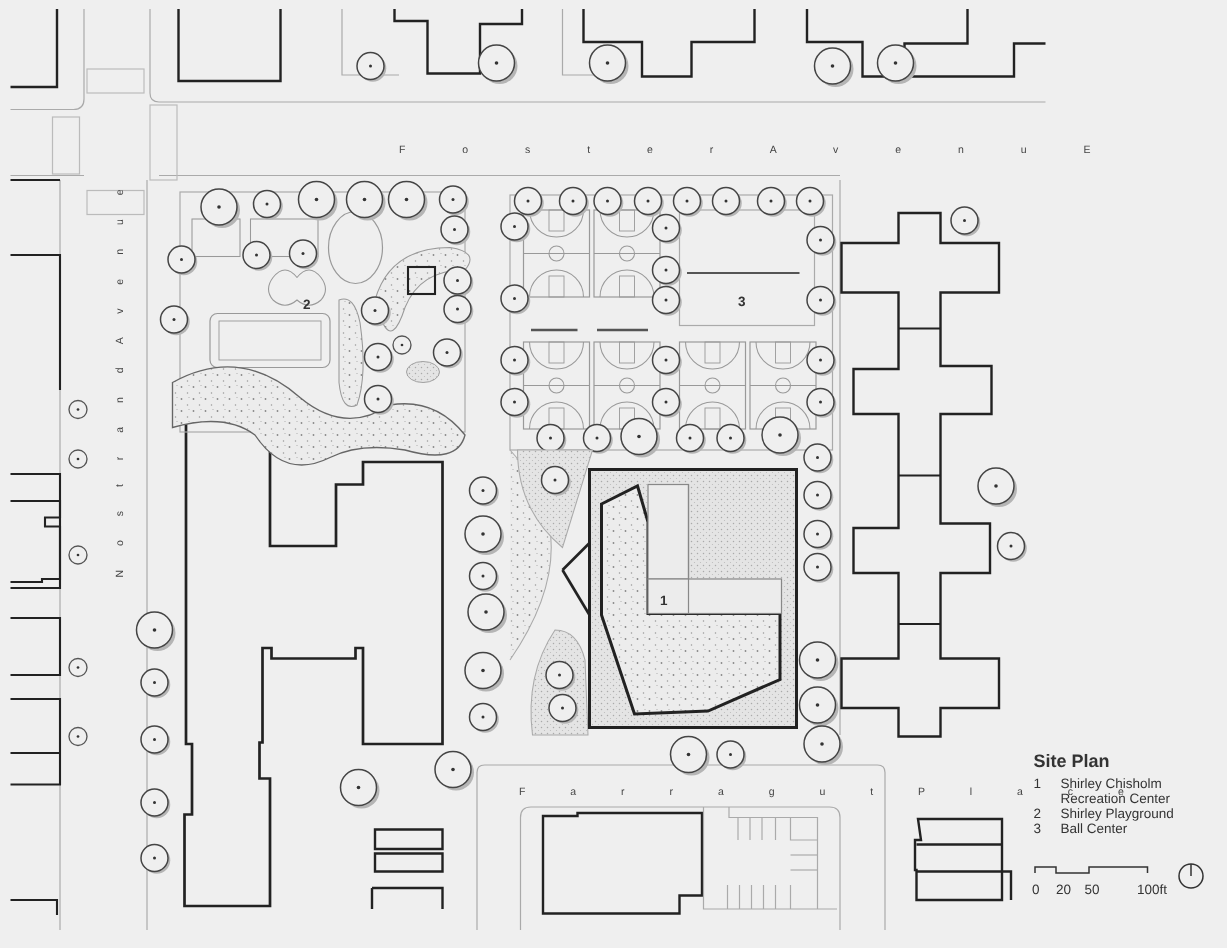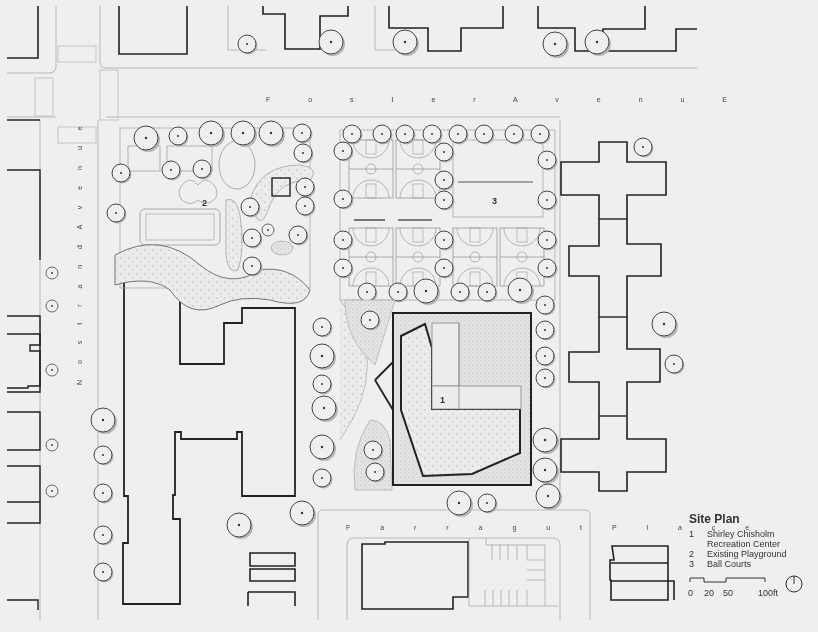--- a/index.html
+++ b/index.html
@@ -1,19 +1,19 @@
 <!DOCTYPE html>
 <html><head>
 <meta charset="utf-8">
 <style>
   html, body { margin:0; padding:0; background:#efefef; }
   body { width:818px; height:632px; overflow:hidden; position:relative; font-family:"Liberation Sans", sans-serif; }
   #map { position:absolute; left:0; top:0; }
   .street-label { font-family:"Liberation Sans", sans-serif; font-size:7px; fill:#444; }
-  .legend { position:absolute; left:689px; top:512px; color:#333; }
+  .legend { position:absolute; left:689px; top:500px; color:#333; }
   .legend-title { font-size:12px; font-weight:bold; margin:0 0 3px 0; }
   .legend-item { font-size:9px; line-height:10px; display:flex; }
   .legend-num { width:18px; flex:none; }
   .scale-labels { position:absolute; left:688px; top:588px; font-size:9px; color:#333; }
   .scale-labels span { position:absolute; white-space:nowrap; }
 </style>
 </head>
 <body>
 
 <svg id="map" width="818" height="632" viewBox="0 0 818 632" xmlns="http://www.w3.org/2000/svg">
@@ -297,25 +297,25 @@
 </svg>
 
 <div class="legend">
   <div class="legend-title">Site Plan</div>
   <div class="legend-item">
     <span class="legend-num">1</span>
     <span style="width:80px">Shirley Chisholm Recreation Center</span>
   </div>
   <div class="legend-item">
     <span class="legend-num">2</span>
-    <span>Existing Playground</span>
+    <span>Shirley Playground</span>
   </div>
   <div class="legend-item">
     <span class="legend-num">3</span>
-    <span>Ball Courts</span>
+    <span>Ball Center</span>
   </div>
 </div>
 
 <div class="scale-labels">
   <span style="left:0px">0</span>
   <span style="left:16px">20</span>
   <span style="left:35px">50</span>
   <span style="left:70px">100ft</span>
 </div>
 

